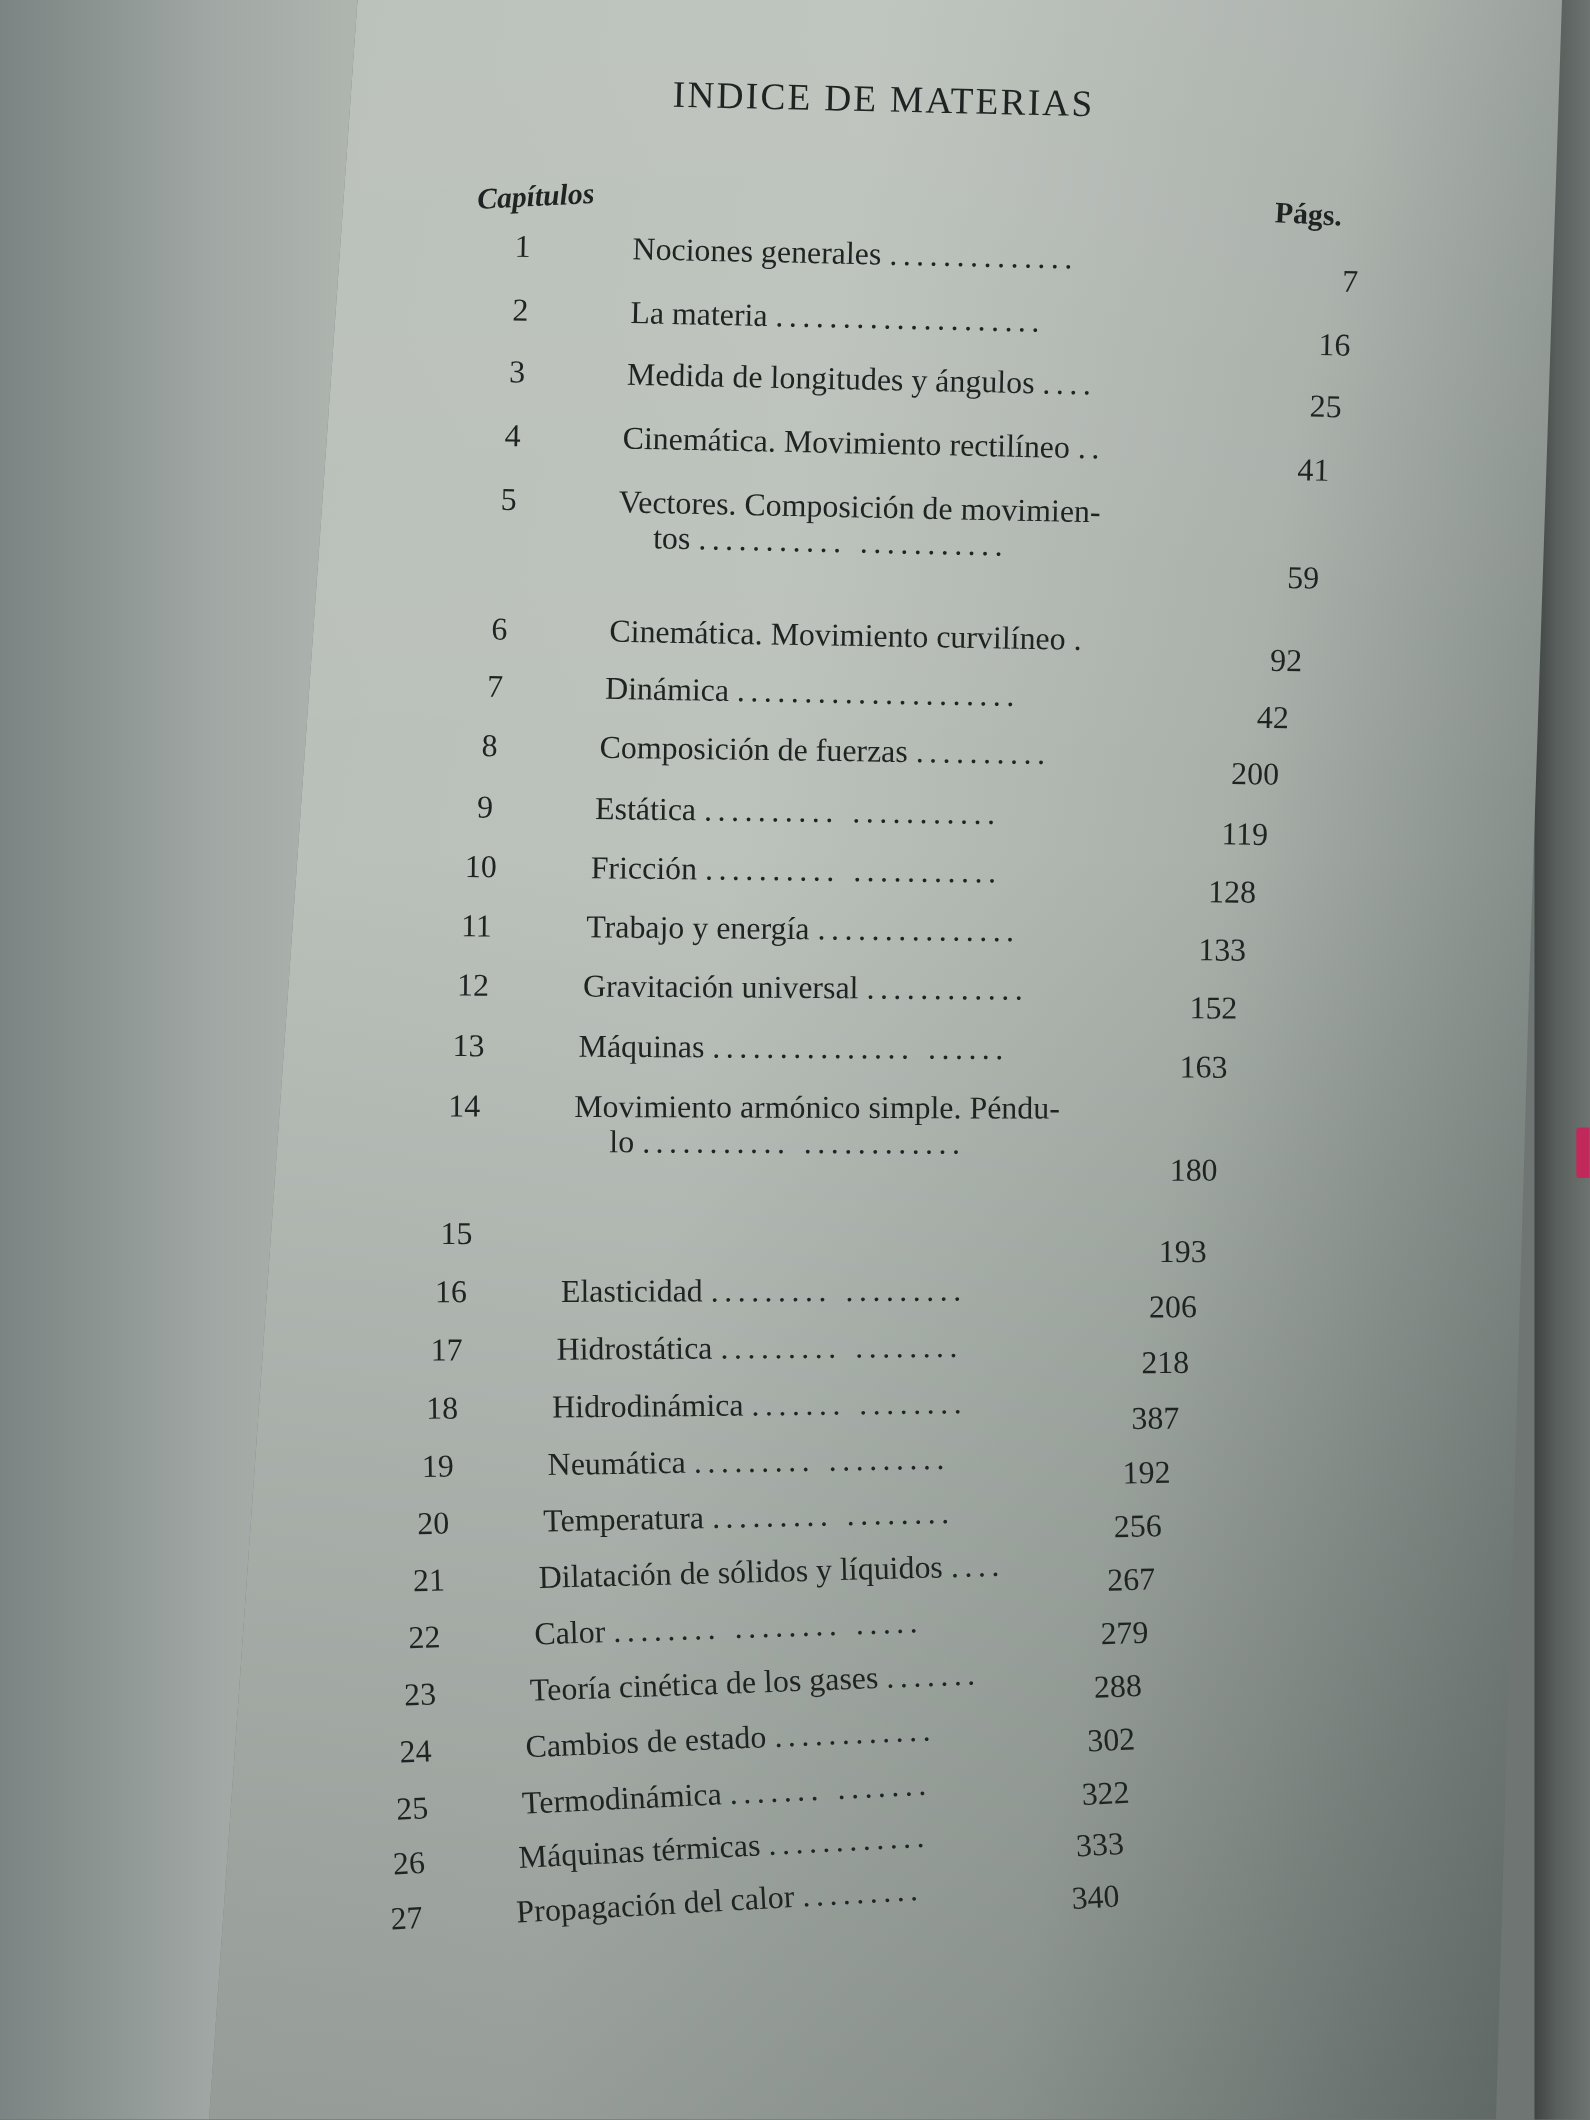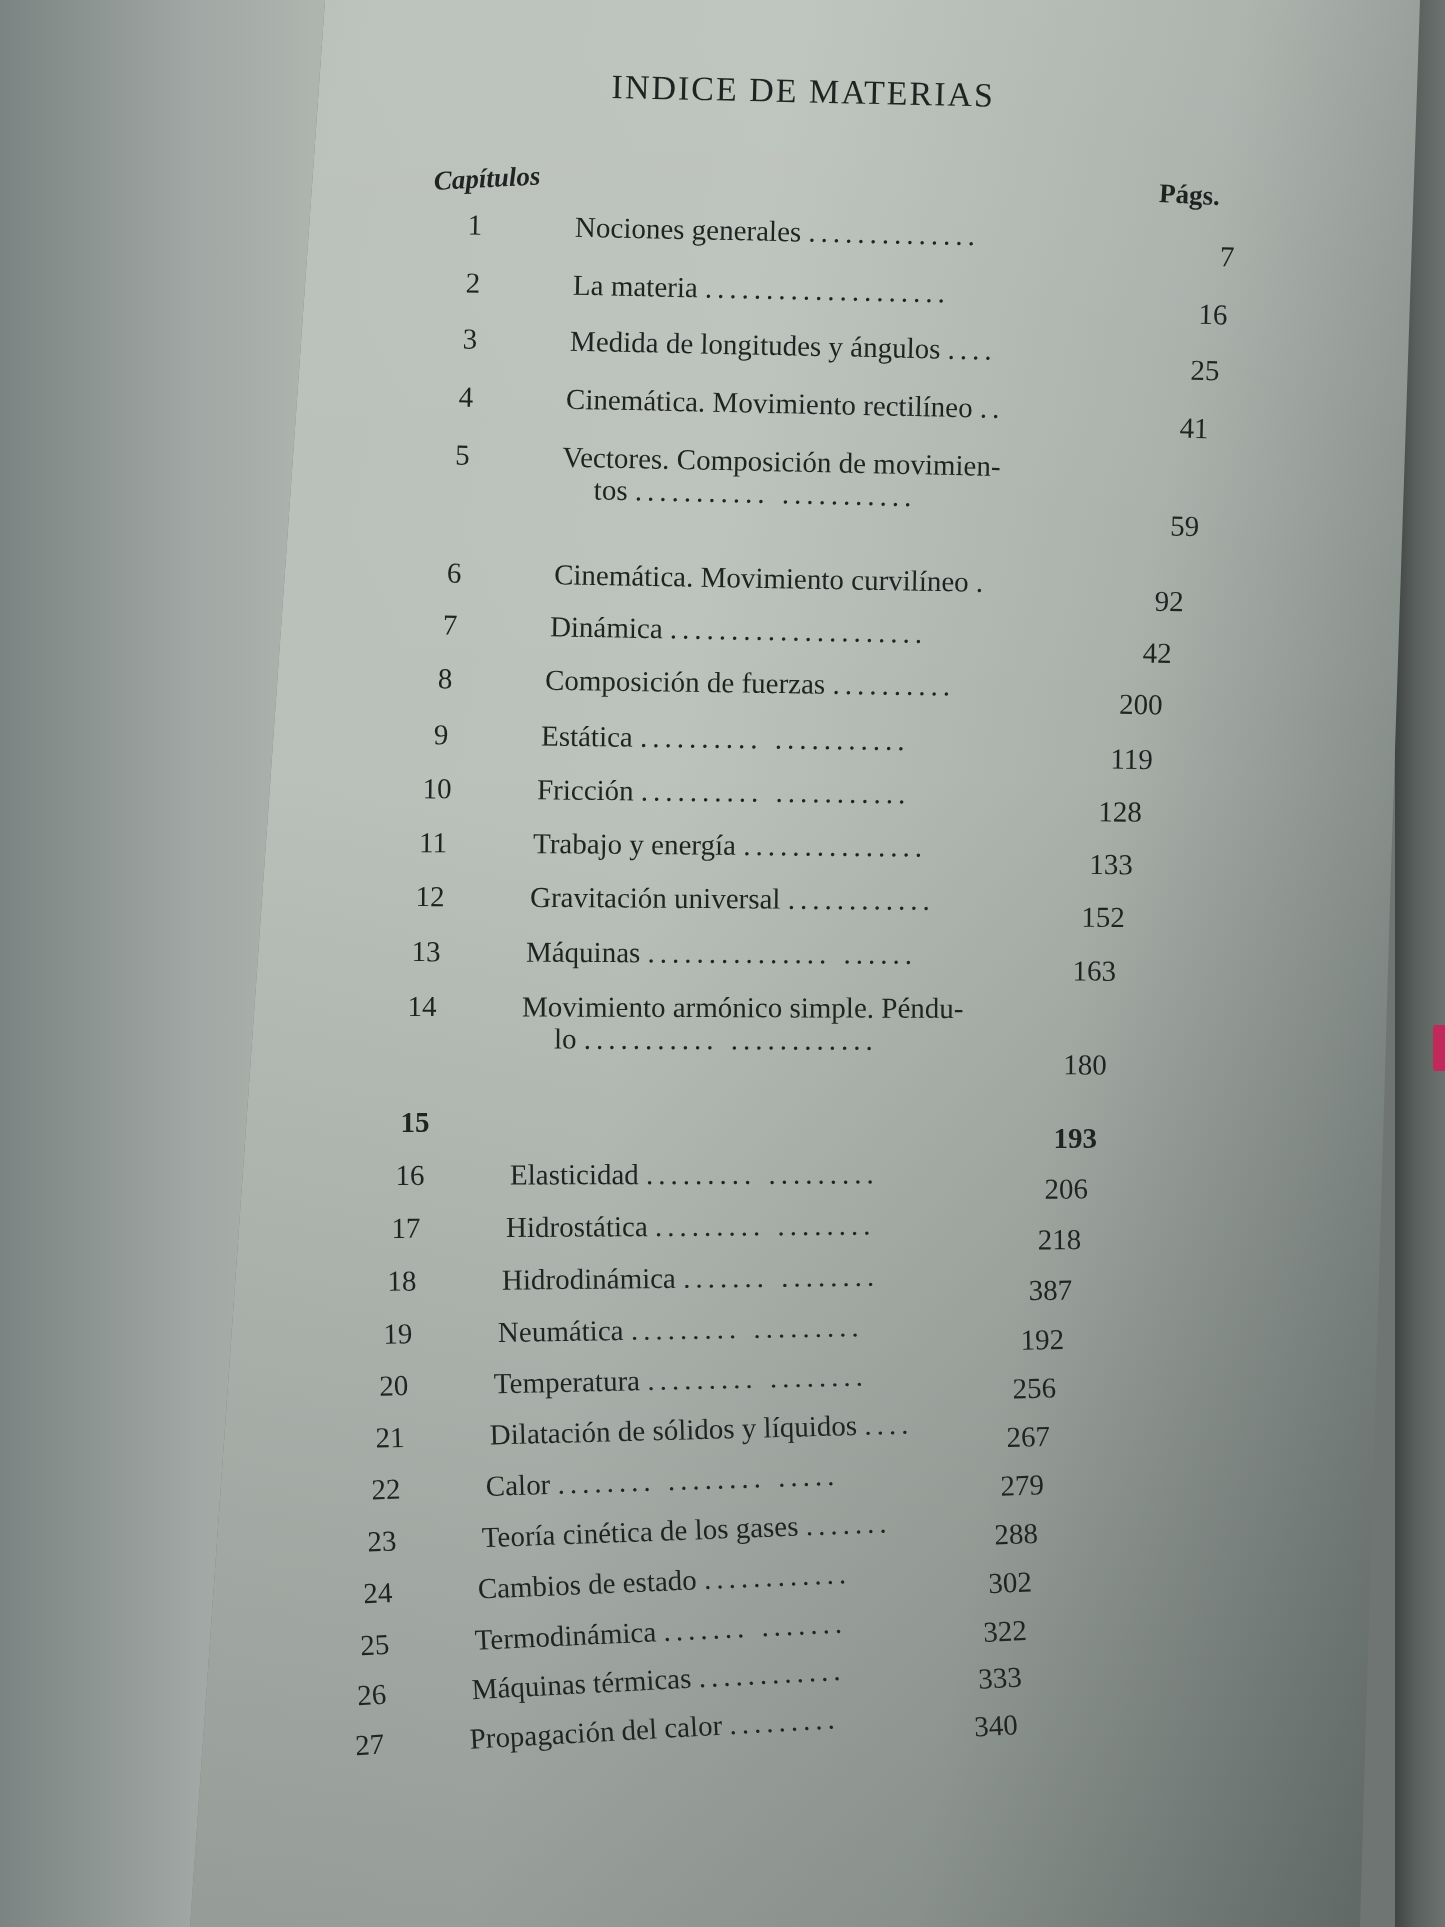--- a/index.html
+++ b/index.html
@@ -197,21 +197,21 @@
         <span class="num">13</span>
         <span class="label"><span>Máquinas</span> <span class="dots">............... ......</span></span>
         <span class="page-num">163</span>
       </div>
       <div class="row" style="left: 392px; top: 990px; width: 715px; transform: rotate(0.2deg); height: 80px;">
         <span class="num">14</span>
         <span class="label"><span>Movimiento armónico simple. Péndu-</span></span>
         <span class="cont"><span>lo</span> <span class="dots">........... ............</span></span>
         <span class="page-num" style="top: 56px;">180</span>
       </div>
-      <div class="row" style="left: 385px; top: 1106px; width: 712px; transform: rotate(0deg); font-weight: bold;">
+      <div class="row" style="left: 385px; top: 1106px; width: 712px; transform: rotate(0deg);">
         <span class="num">15</span>
         <span class="page-num">193</span>
       </div>
       <div class="row" style="left: 380px; top: 1159px; width: 708px; transform: rotate(-0.2deg);">
         <span class="num">16</span>
         <span class="label"><span>Elasticidad</span> <span class="dots">......... .........</span></span>
         <span class="page-num">206</span>
       </div>
       <div class="row" style="left: 376px; top: 1212px; width: 705px; transform: rotate(-0.4deg);">
         <span class="num">17</span>

